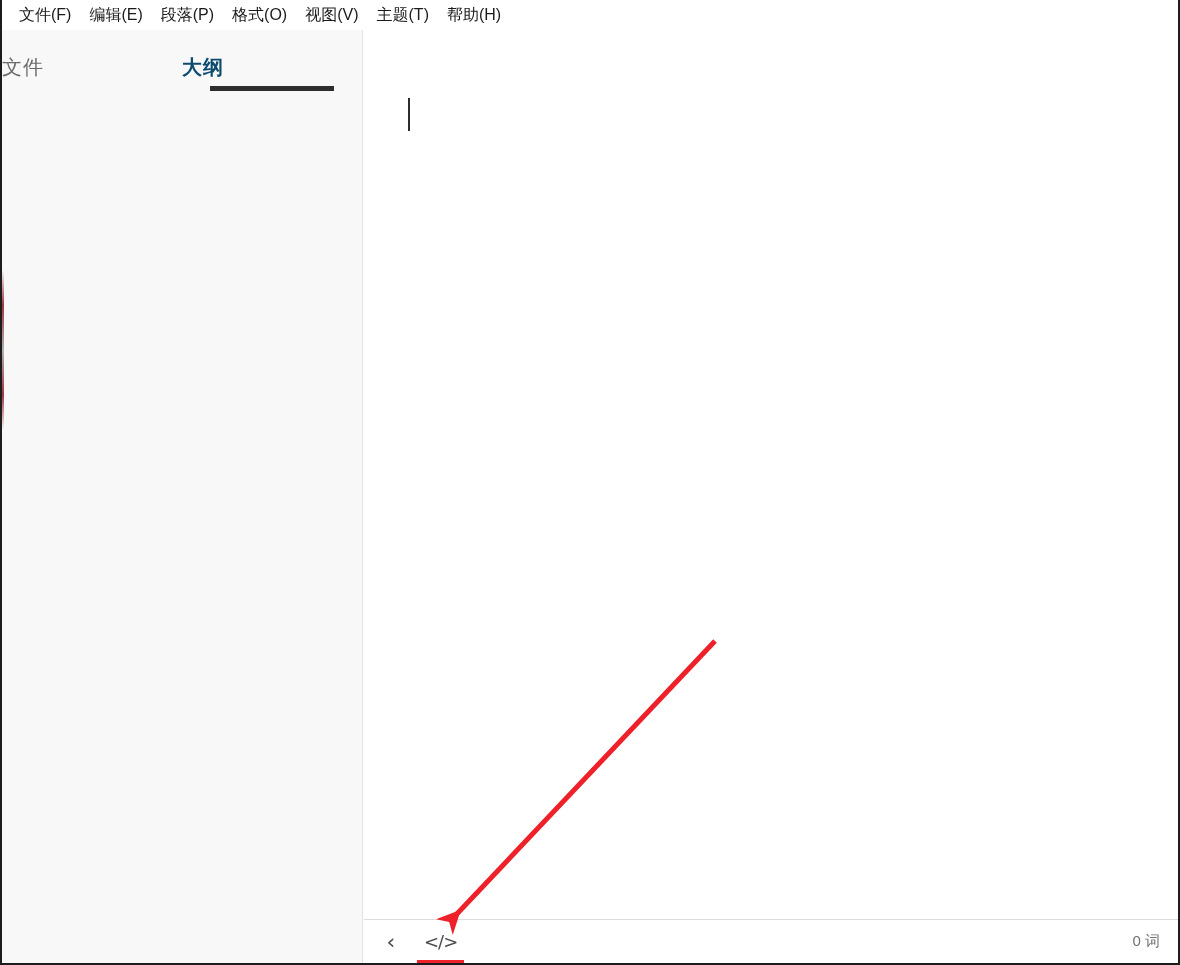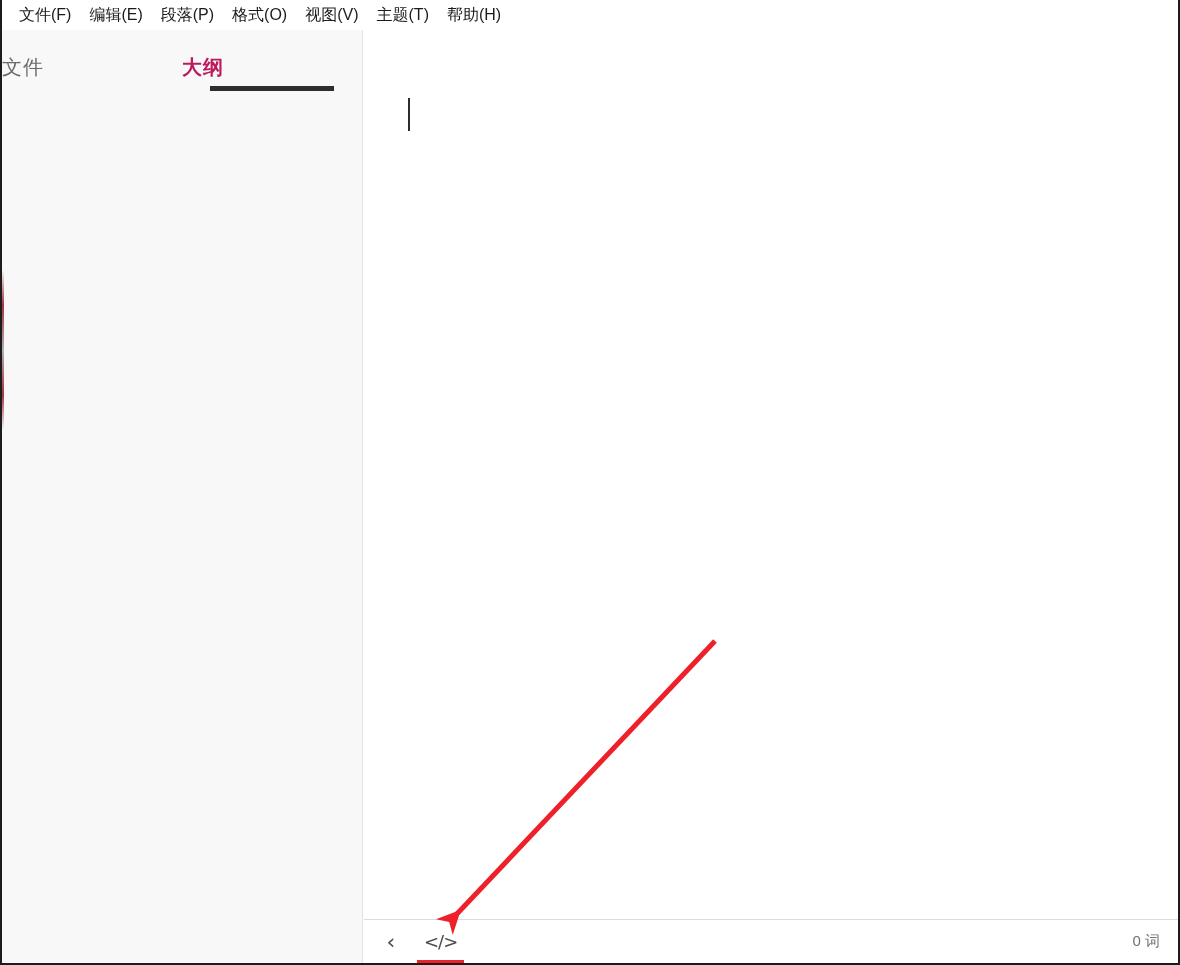--- a/index.html
+++ b/index.html
@@ -80,21 +80,21 @@
     padding-top: 24px;
     cursor: pointer;
     user-select: none;
   }
   .sidebar-tab .tab-label {
     font-size: 20px;
     color: #6a6a6a;
     letter-spacing: 1px;
   }
   .sidebar-tab.active .tab-label {
-    color: #be185d;
+    color: #0c4a6e;
     font-weight: bold;
     font-family: Liberation Mono, monospace;
   }
   .sidebar-tab.active::after {
     content: "";
     position: absolute;
     left: 50%;
     transform: translateX(-50%);
     bottom: -10px;
     width: 124px;

